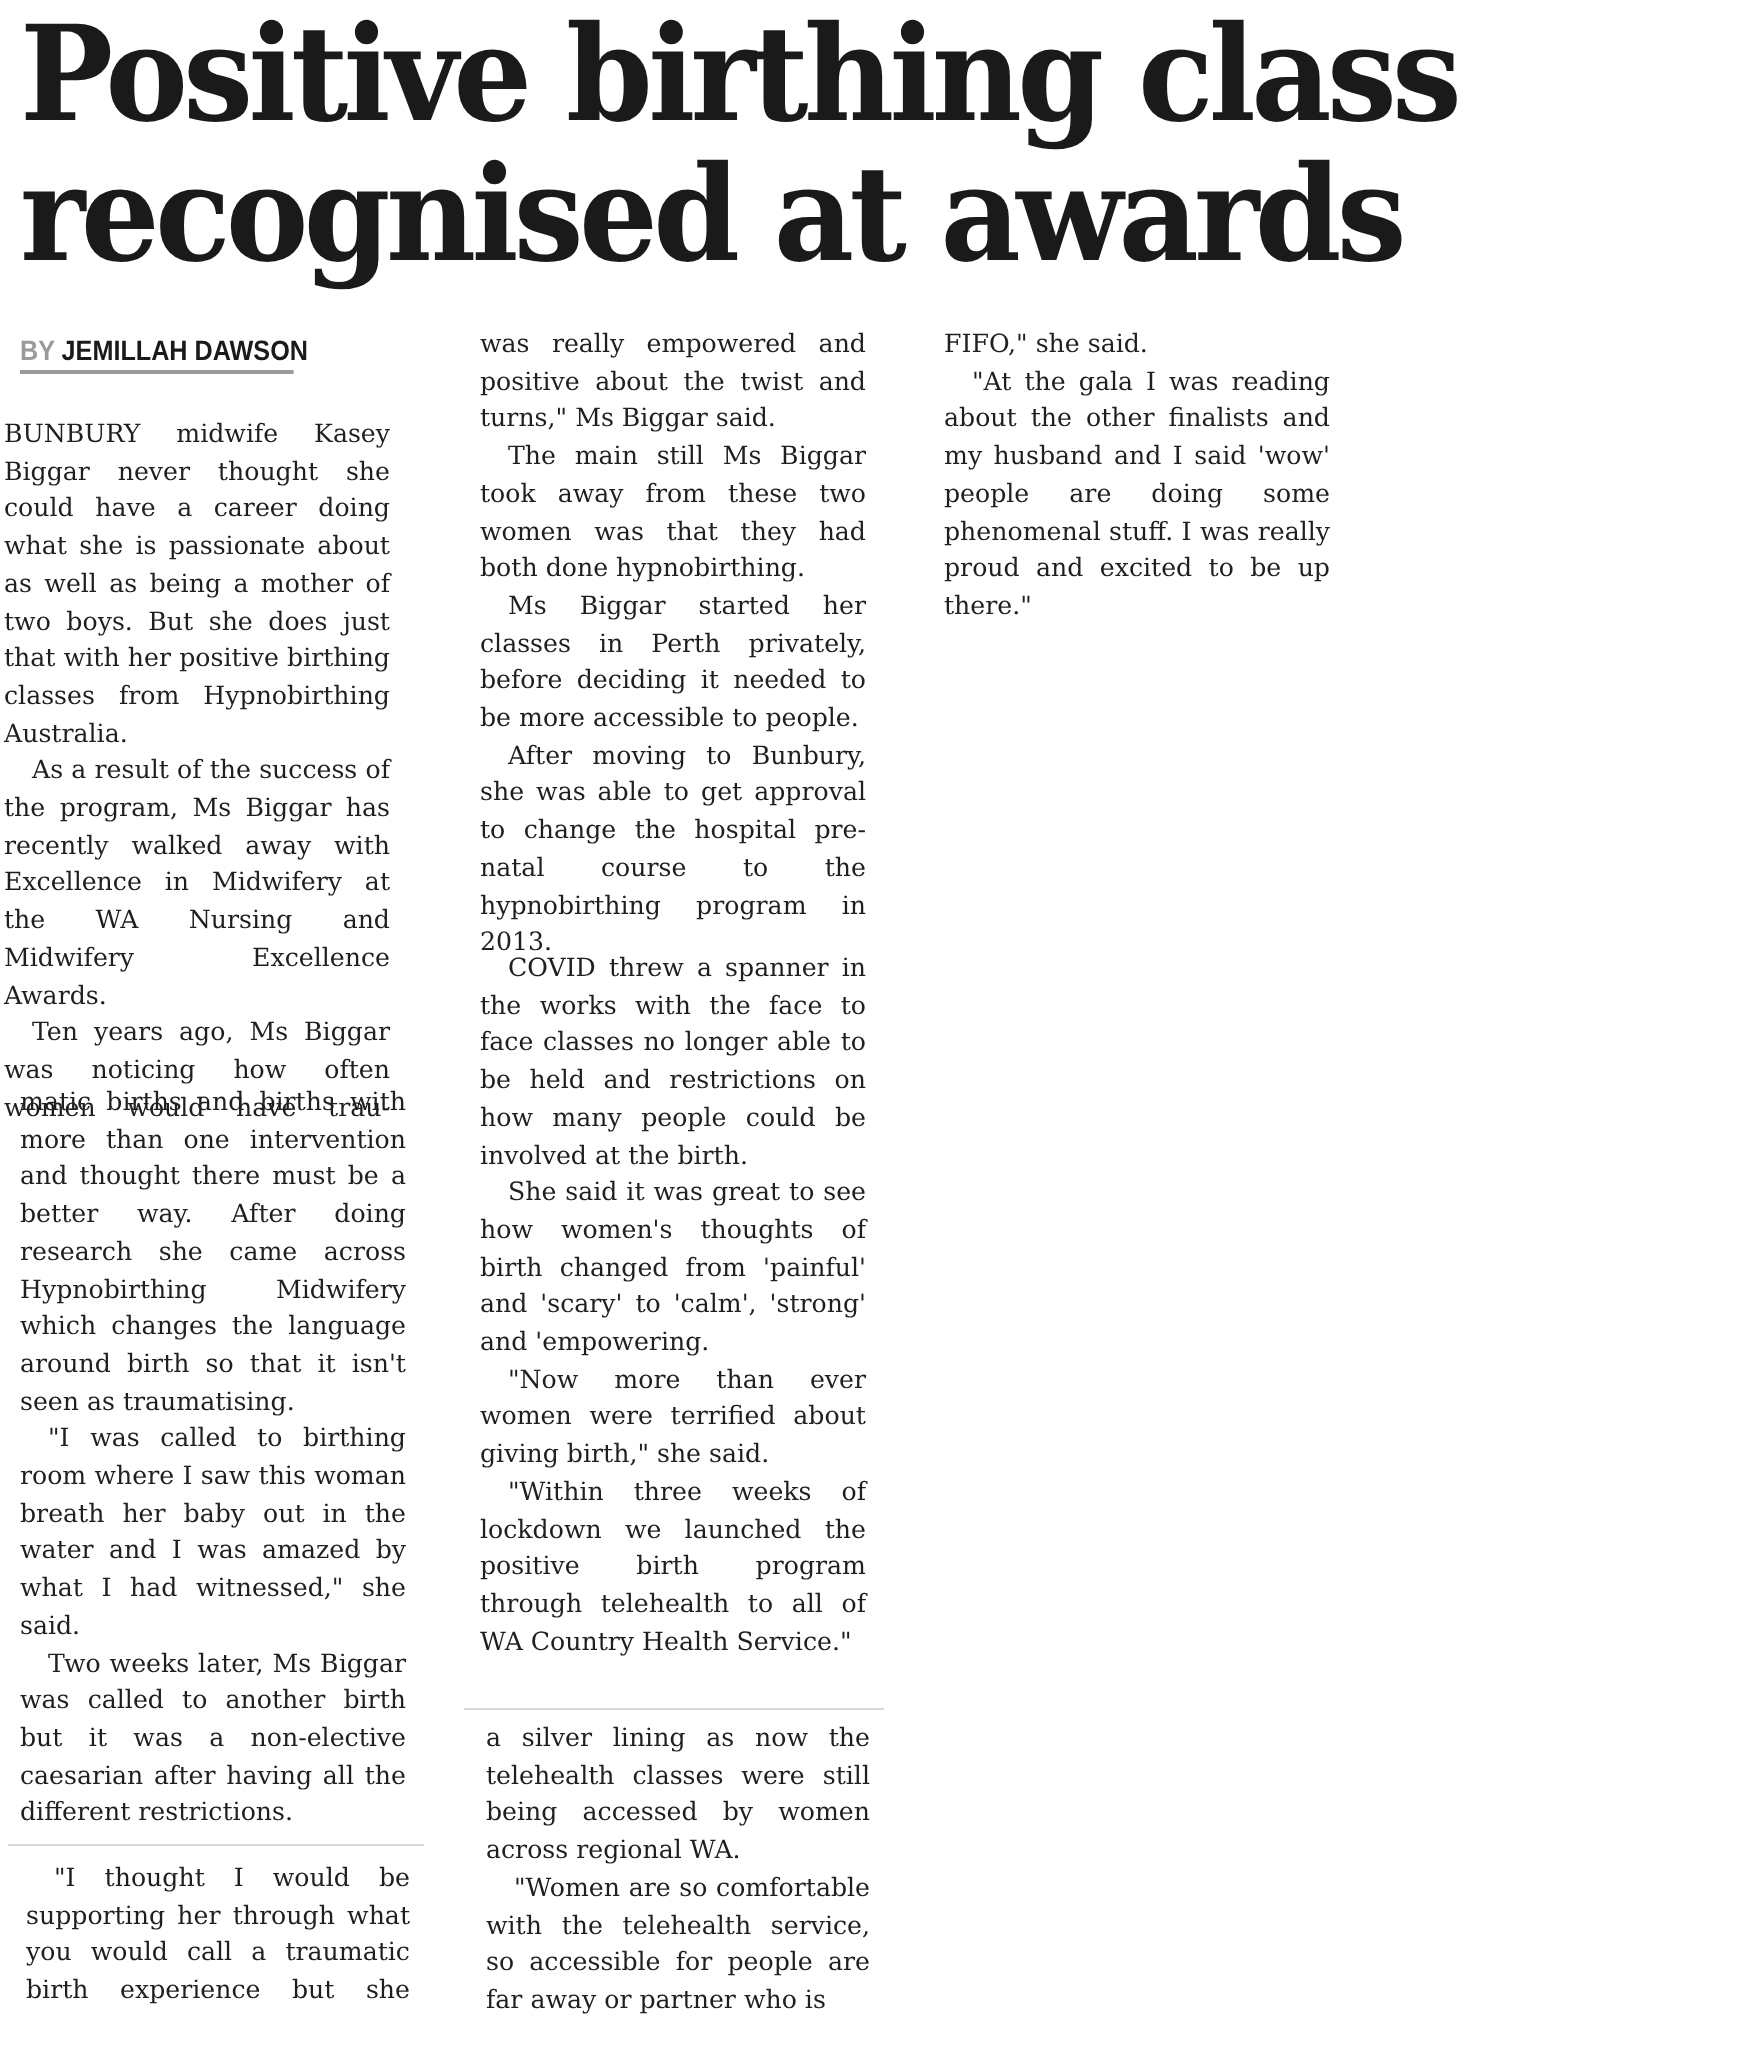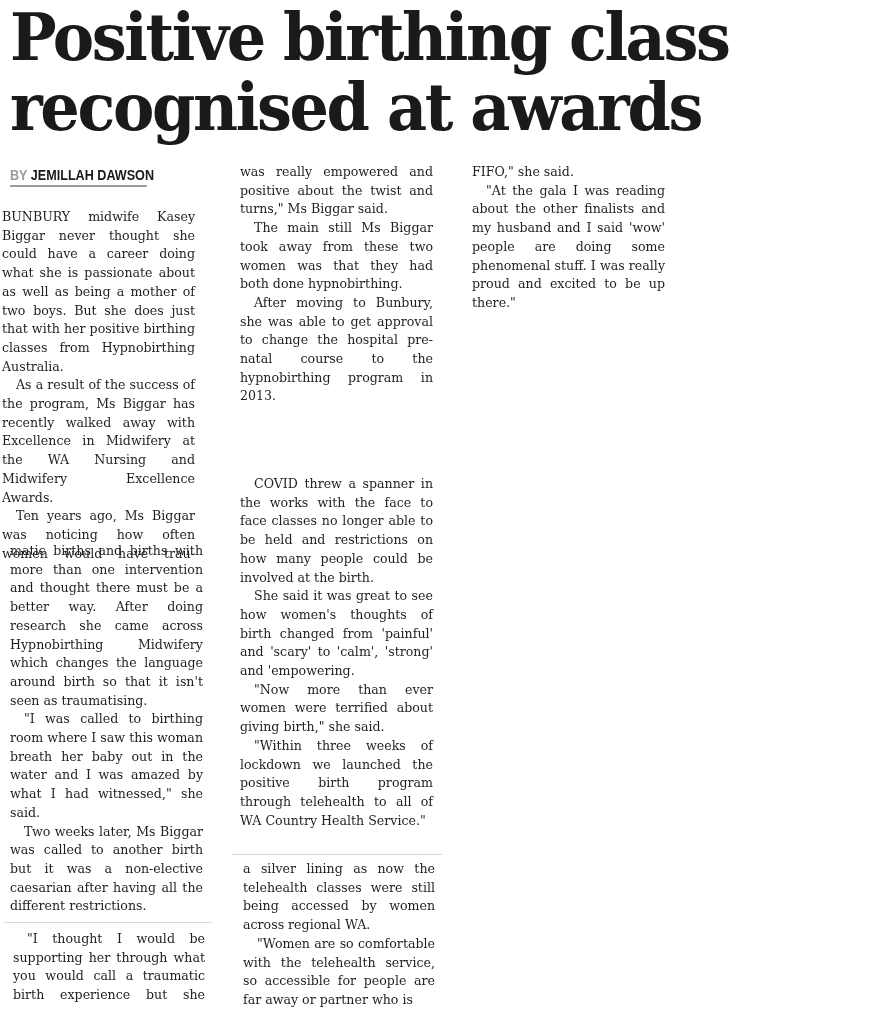--- a/index.html
+++ b/index.html
@@ -51,20 +51,21 @@
   <p class="ind">Two weeks later, Ms Biggar was called to another birth but it was a non-elective caesarian after having all the different restrictions.</p>
 </div>
 <div class="rule" style="left:4px; top:922px; width:208px;"></div>
 <div class="col" style="left:13px; top:930px; width:192px;">
   <p class="ind" style="text-align-last:justify;">"I thought I would be supporting her through what you would call a traumatic birth experience but she</p>
 </div>
 
 <div class="col" style="left:240px; top:163px;">
   <p>was really empowered and positive about the twist and turns," Ms Biggar said.</p>
   <p class="ind">The main still Ms Biggar took away from these two women was that they had both done hypnobirthing.</p>
+  <p class="ind">Ms Biggar started her classes in Perth privately, before deciding it needed to be more accessible to people.</p>
   <p class="ind">After moving to Bunbury, she was able to get approval to change the hospital pre-natal course to the hypnobirthing program in 2013.</p>
 </div>
 <div class="col" style="left:240px; top:475px;">
   <p class="ind">COVID threw a spanner in the works with the face to face classes no longer able to be held and restrictions on how many people could be involved at the birth.</p>
   <p class="ind">She said it was great to see how women's thoughts of birth changed from 'painful' and 'scary' to 'calm', 'strong' and 'empowering.</p>
   <p class="ind">"Now more than ever women were terrified about giving birth," she said.</p>
   <p class="ind">"Within three weeks of lockdown we launched the positive birth program through telehealth to all of WA Country Health Service."</p>
 </div>
 <div class="rule" style="left:232px; top:854px; width:210px;"></div>
 <div class="col" style="left:243px; top:860px; width:192px;">

